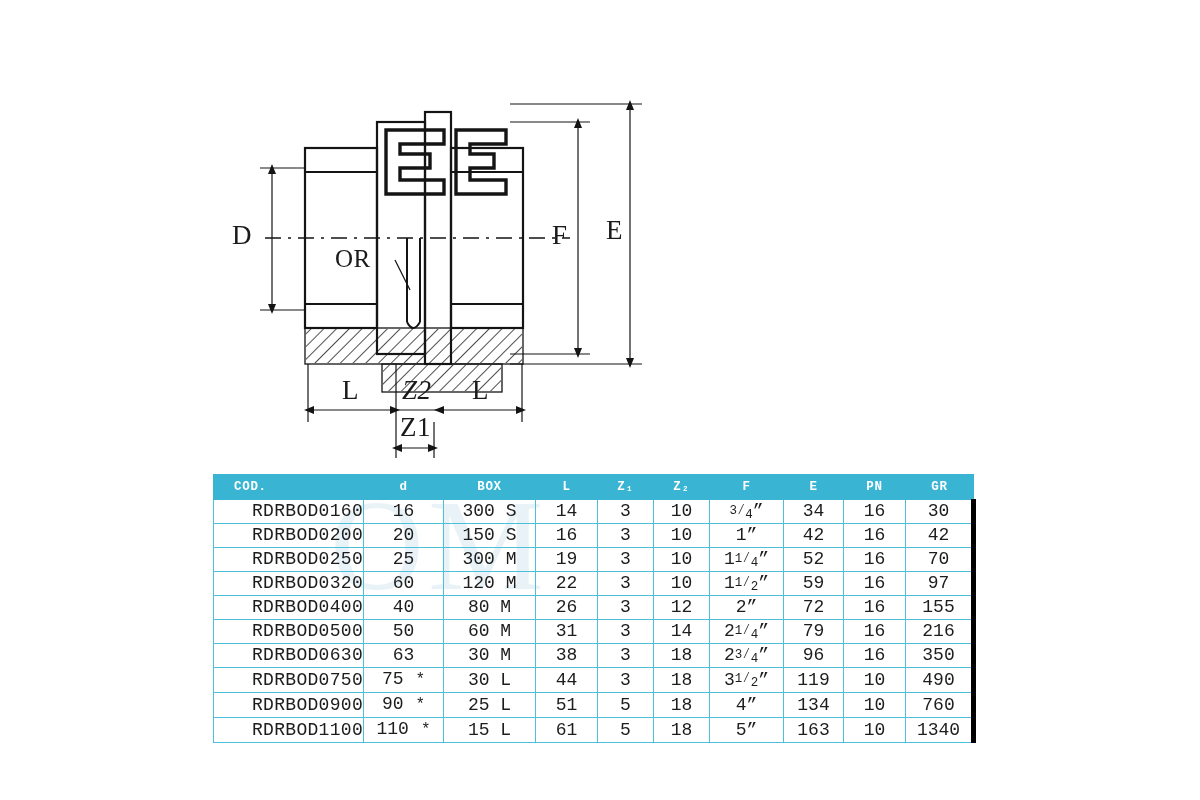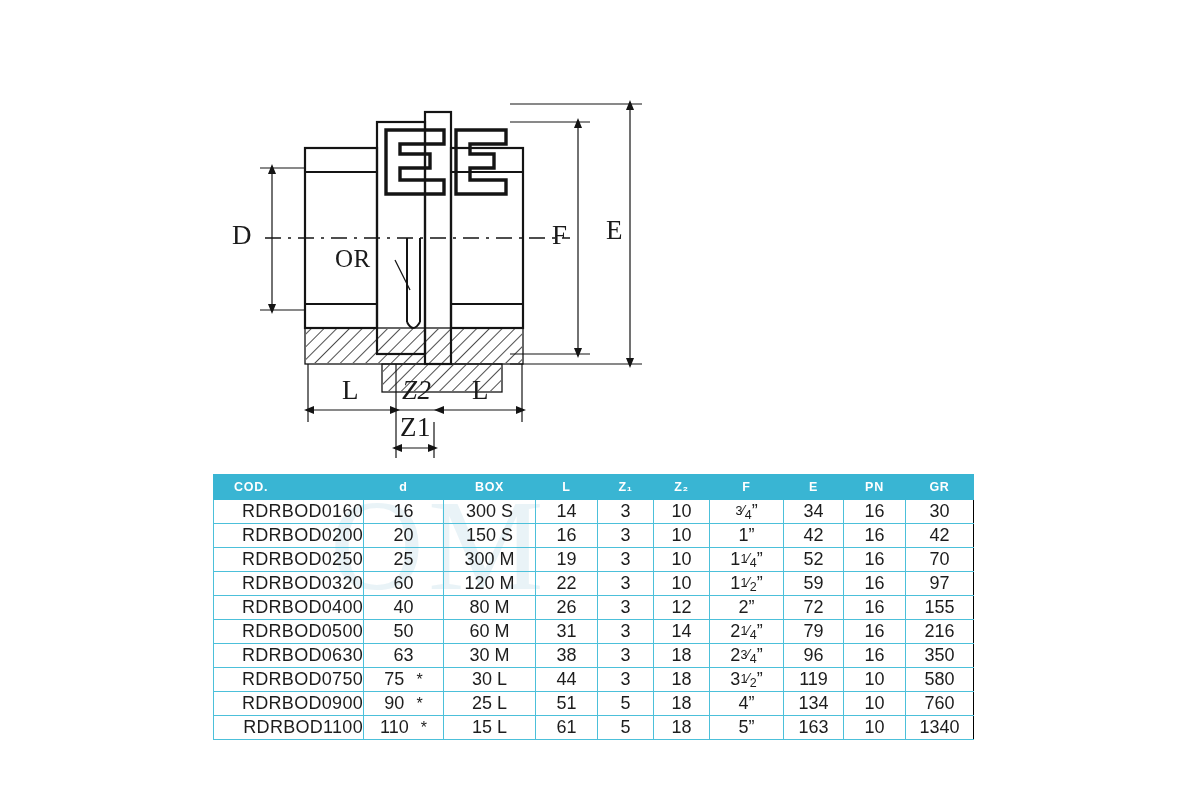--- a/index.html
+++ b/index.html
@@ -42,21 +42,21 @@
   .table-wrap {
     position: absolute;
     left: 213px;
     top: 474px;
     width: 760px;
   }
   table.spec {
     border-collapse: collapse;
     width: 760px;
     table-layout: fixed;
-    font-family: Liberation Sans, sans-serif;
+    font-family: Liberation Mono, monospace;
   }
   table.spec th {
     background: #39b5d3;
     color: #ffffff;
     font-size: 12.5px;
     font-weight: bold;
     letter-spacing: 0.7px;
     padding: 5px 0 5px 0;
     text-align: center;
     border: 1px solid #39b5d3;
@@ -77,21 +77,21 @@
     height: 21px;
     line-height: 21px;
     white-space: nowrap;
   }
   table.spec td.cod {
     text-align: right;
     padding-left: 20px;
     letter-spacing: 0.3px;
   }
   table.spec tr td:first-child { border-left: 1px solid #4cc0da; }
-  table.spec tr td:last-child { border-right: 1px solid #000000; }
+  table.spec tr td:last-child { border-right: 5px solid #000000; }
 
   .frac {
     display: inline-block;
     position: relative;
     font-size: 13px;
     vertical-align: 0.18em;
     line-height: 1;
   }
   .frac .num { font-size: 12.5px; }
   .frac .sl { font-size: 14px; }
@@ -332,21 +332,21 @@
           <tr>
             <td class="cod">RDRBOD0750</td>
             <td>75<span class="star">*</span></td>
             <td>30 L</td>
             <td>44</td>
             <td>3</td>
             <td>18</td>
             <td><span class="whole">3</span><span class="frac"><span class="num">1</span><span class="sl">⁄</span><span class="den">2</span></span><span class="whole">”</span></td>
             <td>119</td>
             <td>10</td>
-            <td>580</td>
+            <td>490</td>
           </tr>
           <tr>
             <td class="cod">RDRBOD0900</td>
             <td>90<span class="star">*</span></td>
             <td>25 L</td>
             <td>51</td>
             <td>5</td>
             <td>18</td>
             <td>4”</td>
             <td>134</td>

